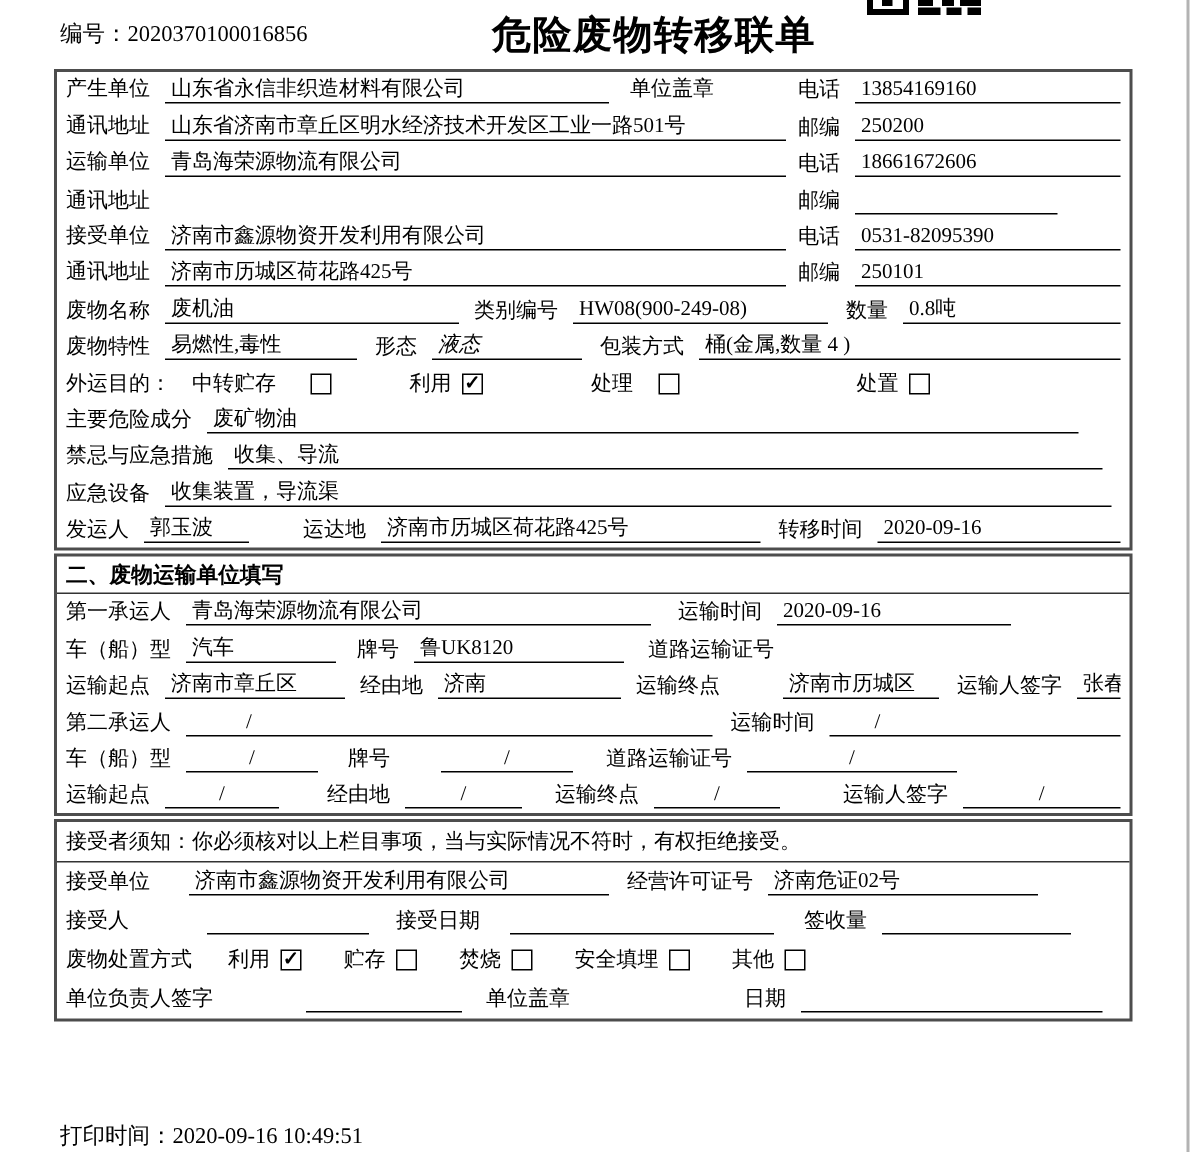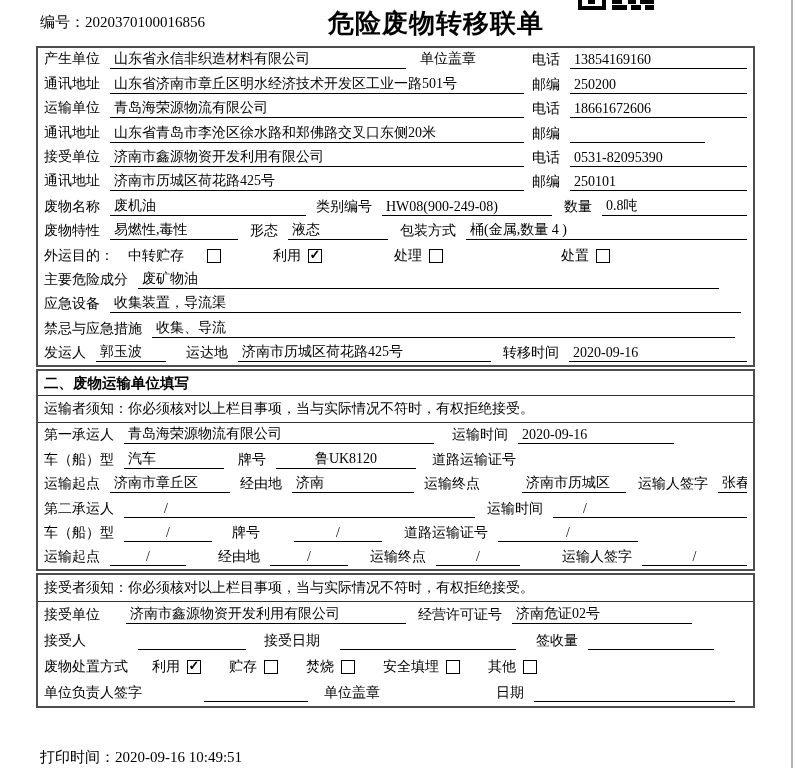--- a/index.html
+++ b/index.html
@@ -92,21 +92,20 @@
       </div>
       <div class="colR">
         <span class="lbl">电话</span>
         <span class="fld grow">18661672606</span>
       </div>
     </div>
 
     <div class="row">
       <div class="col2">
         <span class="lbl">通讯地址</span>
-        <span class="fld grow" style="margin-right:8px;">山东省青岛市李沧区徐水路和郑佛路交叉口东侧20米</span>
       </div>
       <div class="colR">
         <span class="lbl">邮编</span>
         <span class="fld grow" style="margin-right:42px;"></span>
       </div>
     </div>
 
     <div class="row">
       <div class="col2">
         <span class="lbl">接受单位</span>
@@ -135,86 +134,85 @@
       <span class="lbl" style="margin-left:10px;">类别编号</span>
       <span class="fld" style="width:162px;">HW08(900-249-08)</span>
       <span class="lbl" style="margin-left:12px;">数量</span>
       <span class="fld grow">0.8吨</span>
     </div>
 
     <div class="row">
       <span class="lbl">废物特性</span>
       <span class="fld" style="width:120px;">易燃性,毒性</span>
       <span class="lbl" style="margin-left:12px;">形态</span>
-      <span class="fld" style="width:92px;">液态</span>
+      <span class="fld" style="width:92px;font-style:italic;">液态</span>
       <span class="lbl" style="margin-left:12px;">包装方式</span>
       <span class="fld grow">桶(金属,数量 4 )</span>
     </div>
 
     <div class="row">
       <span class="lbl">外运目的：</span>
       <span class="opt" style="margin-left:4px;gap:16px;">
         <span>中转贮存</span>
         <span class="cb"></span>
       </span>
       <span class="opt" style="margin-left:52px;">
         <span>利用</span>
         <span class="cb checked"></span>
       </span>
-      <span class="opt" style="margin-left:72px;">
+      <span class="opt" style="margin-left:72px;gap:10px;">
         <span>处理</span>
         <span class="cb"></span>
       </span>
       <span class="opt" style="margin-left:118px;">
         <span>处置</span>
         <span class="cb"></span>
       </span>
     </div>
 
     <div class="row">
       <span class="lbl">主要危险成分</span>
       <span class="fld grow" style="margin-right:28px;">废矿物油</span>
     </div>
 
     <div class="row">
+      <span class="lbl">禁忌与应急措施</span>
+      <span class="fld grow" style="margin-right:12px;">收集、导流</span>
+    </div>
+
+    <div class="row">
       <span class="lbl">应急设备</span>
       <span class="fld grow" style="margin-right:6px;">收集装置，导流渠</span>
     </div>
 
     <div class="row">
-      <span class="lbl">禁忌与应急措施</span>
-      <span class="fld grow" style="margin-right:12px;">收集、导流</span>
-    </div>
-
-    <div class="row">
       <span class="lbl">发运人</span>
       <span class="fld" style="width:62px;">郭玉波</span>
-      <span class="lbl" style="margin-left:20px;">运达地</span>
+      <span class="lbl" style="margin-left:36px;">运达地</span>
       <span class="fld" style="width:245px;">济南市历城区荷花路425号</span>
       <span class="lbl" style="margin-left:12px;">转移时间</span>
       <span class="fld grow">2020-09-16</span>
     </div>
   </div>
 
   <div class="box">
     <div class="sec-h">二、废物运输单位填写</div>
-    <div class="notice">运输者须知：你必须核对以上栏目事项，当与实际情况不符时，有权拒绝接受。</div>
 
     <div class="row">
       <span class="lbl">第一承运人</span>
       <span class="fld" style="width:302px;">青岛海荣源物流有限公司</span>
       <span class="lbl" style="margin-left:18px;">运输时间</span>
       <span class="fld" style="width:148px;">2020-09-16</span>
     </div>
 
     <div class="row">
       <span class="lbl">车（船）型</span>
       <span class="fld" style="width:92px;">汽车</span>
       <span class="lbl" style="margin-left:14px;">牌号</span>
-      <span class="fld" style="width:132px;text-align:center;">鲁UK8120</span>
+      <span class="fld" style="width:132px;">鲁UK8120</span>
       <span class="lbl" style="margin-left:16px;">道路运输证号</span>
     </div>
 
     <div class="row">
       <span class="lbl">运输起点</span>
       <span class="fld" style="width:112px;">济南市章丘区</span>
       <span class="lbl" style="margin-left:10px;">经由地</span>
       <span class="fld" style="width:114px;">济南</span>
       <span class="lbl" style="margin-left:10px;">运输终点</span>
       <span class="fld" style="width:96px;margin-left:32px;">济南市历城区</span>

